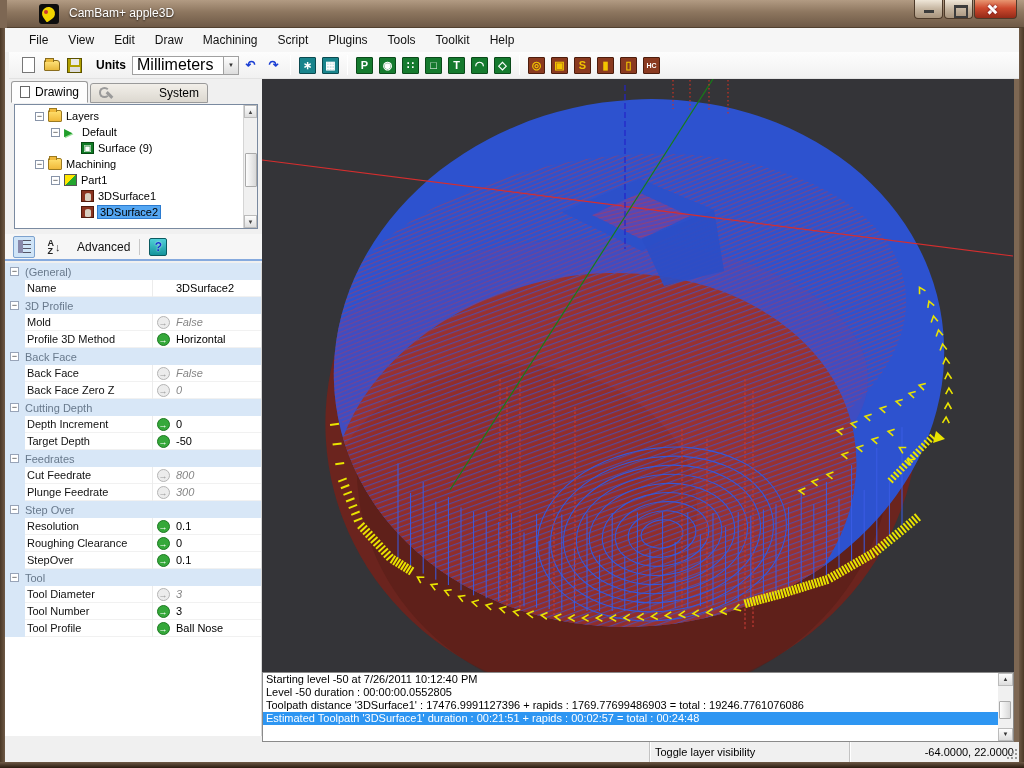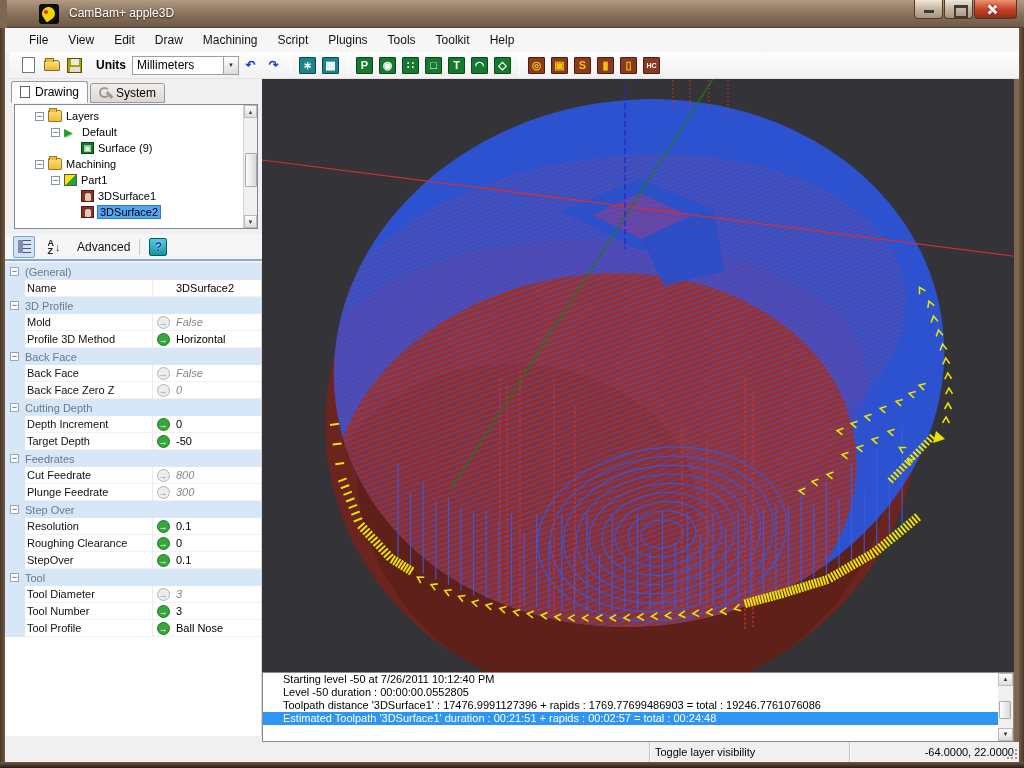--- a/index.html
+++ b/index.html
@@ -49,33 +49,33 @@
   .tile.brown.hc { font-size:7px; color:#fff; }
   .icon-new { width:13px; height:16px; background:#fff; border:1px solid #777; }
   .icon-open { width:16px; height:11px; background:linear-gradient(180deg,#ffe27a,#e8b93c);
     border:1px solid #8a6d1d; border-radius:1px 3px 1px 1px; position:relative; }
   .icon-open::before { content:""; position:absolute; left:0; top:-3px; width:7px; height:3px;
     background:#e8b93c; border:1px solid #8a6d1d; border-bottom:none; }
   .icon-save { width:15px; height:15px; background:#b0a000; border:1px solid #5c5200; position:relative; }
   .icon-save::before { content:""; position:absolute; left:3px; top:0; width:8px; height:6px; background:#e9e9e9; }
   .icon-save::after { content:""; position:absolute; left:2px; bottom:0; width:10px; height:5px; background:#ddd; }
   #units-label { font-weight:bold; font-size:12px; margin:0 6px 0 10px; }
-  #units-combo { width:92px; height:19px; background:#fff; border:1px solid #a0a0a0; font-size:12px;
+  #units-combo { width:92px; height:19px; background:#fff; border:1px solid #a0a0a0; font-size:16px;
     padding:1px 4px; display:flex; align-items:center;text-align:right; }
   #units-drop { width:15px; height:19px; border:1px solid #a0a0a0; border-left:none;
     background:linear-gradient(180deg,#fefefe,#ddd); font-size:6px; display:flex; align-items:center;
     justify-content:center; color:#333; }
   .undo-redo { color:#1b3fd4; font-size:16px; font-weight:bold; }
   
   #leftpanel { position:absolute; left:0; top:51px; width:257px; height:663px; background:#f0f0f0; }
   .tabrow { position:absolute; left:6px; top:2px; height:22px; display:flex; }
   .tab { height:22px; display:flex; align-items:center; padding:0 8px; font-size:12px;
     border:1px solid #9a9a9a; border-radius:3px 3px 0 0; margin-right:2px; }
   .tab.active { background:#fdfdfd; border-bottom:1px solid #fdfdfd; z-index:2; }
-  .tab.inactive { background:linear-gradient(180deg,#f2efe9,#dcd8d0); height:20px; margin-top:2px; }
+  .tab.inactive { background:linear-gradient(180deg,#f2efe9,#dcd8d0); height:20px; margin-top:2px;gap:43px; }
   .tab-page { width:10px; height:12px; background:#fff; border:1px solid #666; margin-right:5px; }
   .tab-wrench { width:12px; height:12px; margin-right:5px; position:relative; }
   .tab-wrench::before { content:""; position:absolute; left:0; top:0; width:7px; height:7px;
     border:2.5px solid #9a9a9a; border-radius:50%; border-right-color:transparent; }
   .tab-wrench::after { content:""; position:absolute; right:0; bottom:0; width:3px; height:8px;
     background:#9a9a9a; transform:rotate(-45deg); }
   #treebox { position:absolute; left:9px; top:25px; width:244px; height:125px; background:#fff;
     border:1px solid #7a8aa0; }
   .tree-row { height:16px; display:flex; align-items:center; font-size:11px; white-space:nowrap; }
   .texp { width:9px; height:9px; border:1px solid #8894a8; background:#fff; font-size:9px; line-height:7px;
@@ -128,21 +128,21 @@
     text-align:center; }
   .picon.green .c { background:#35a83a; border:1px solid #1d7a22; color:#fff; }
   .picon.gray .c { background:#ececec; border:1px solid #b4b4b4; color:#9a9a9a; }
   .pvalue { padding-left:3px; color:#000; }
   .pvalue.italic { font-style:italic; color:#868686; }
   
   #viewport { position:absolute; left:257px; top:51px; width:752px; height:593px; background:#343438; }
   
   #log { position:absolute; left:257px; top:644px; width:752px; height:70px; background:#fff;
     border:1px solid #8a8a8a; font-size:11px; line-height:13.1px; white-space:nowrap; overflow:hidden; }
-  .logline { padding-left:20px; color:#000; }
+  .logline { padding-left:3px; color:#000; }
   .logline.hl { background:#2e96f2; color:#fff; width:735px; }
   #log-scroll { position:absolute; right:0; top:0; width:15px; height:68px; background:#f0f0f0;
     font-size:6px; color:#333; }
   
   #statusbar { position:absolute; left:0; top:714px; width:1014px; height:20px; background:#f0f0f0;
     display:flex; font-size:11px; }
   .spane { border-right:1px solid #c3c3c3; box-shadow:1px 0 0 #fff; height:20px; display:flex;
     align-items:center; padding:0 5px; }
   #sp-left { width:645px; }
   #sp-mid { width:200px; }

